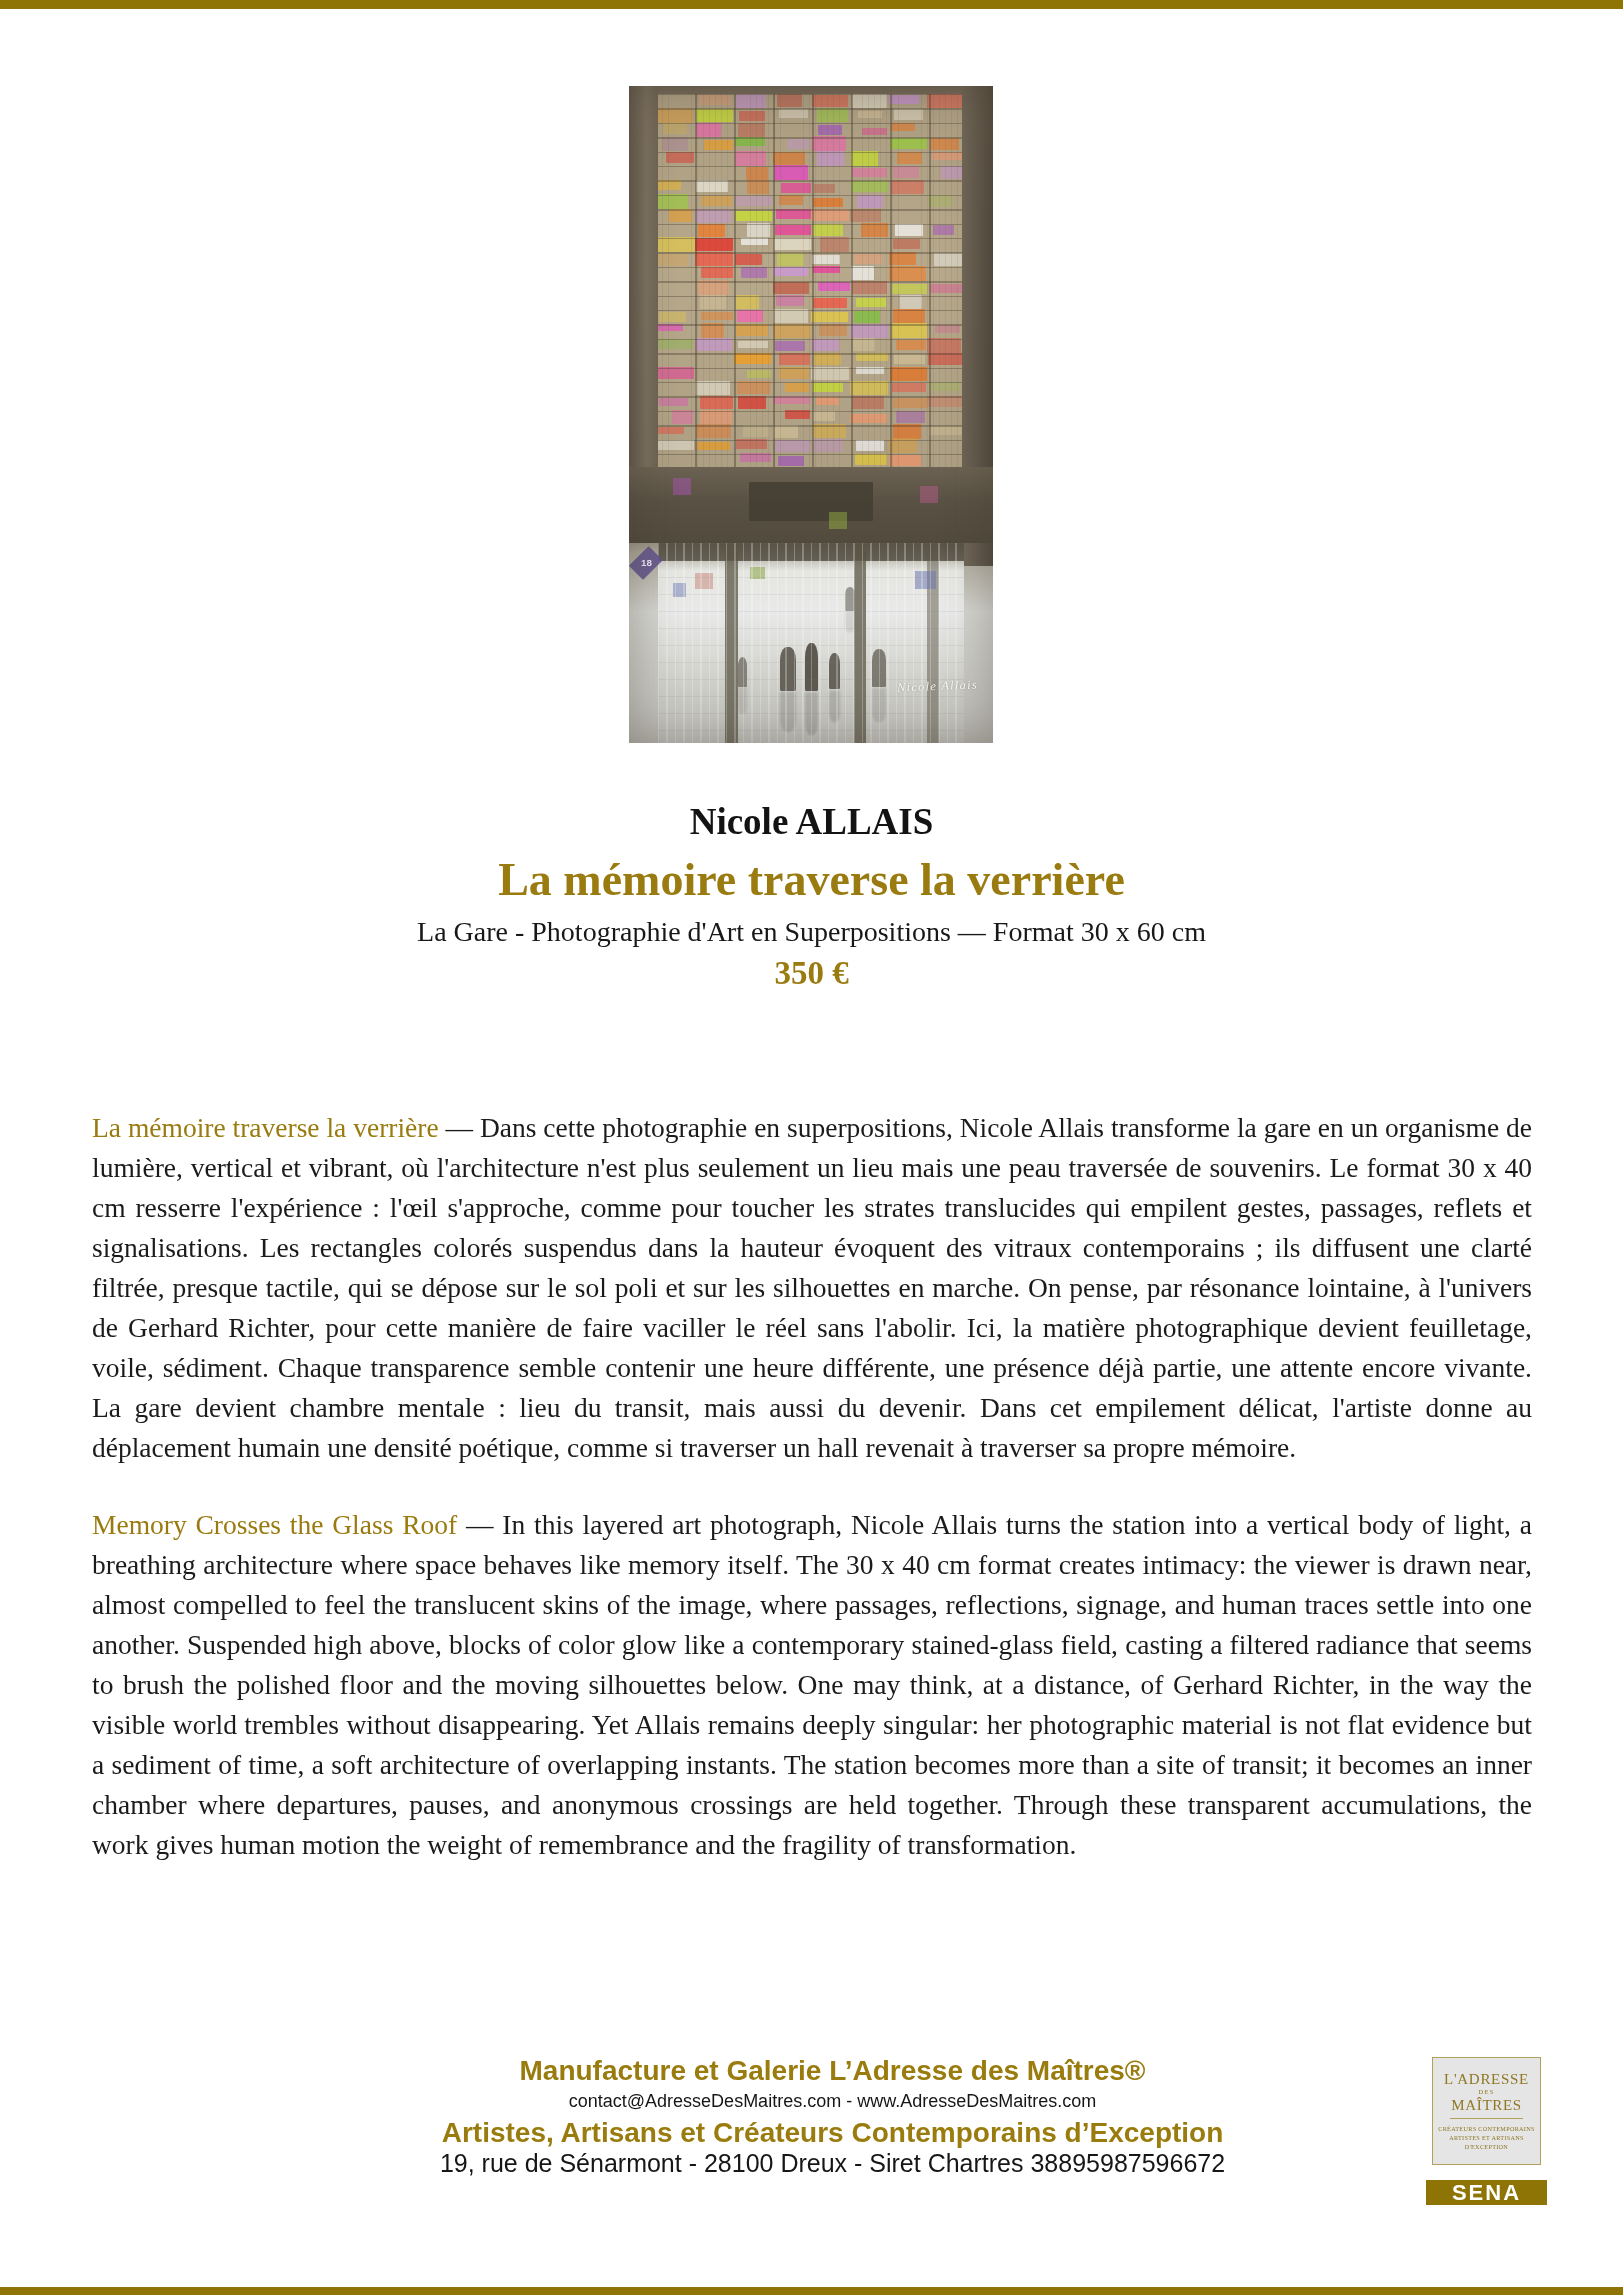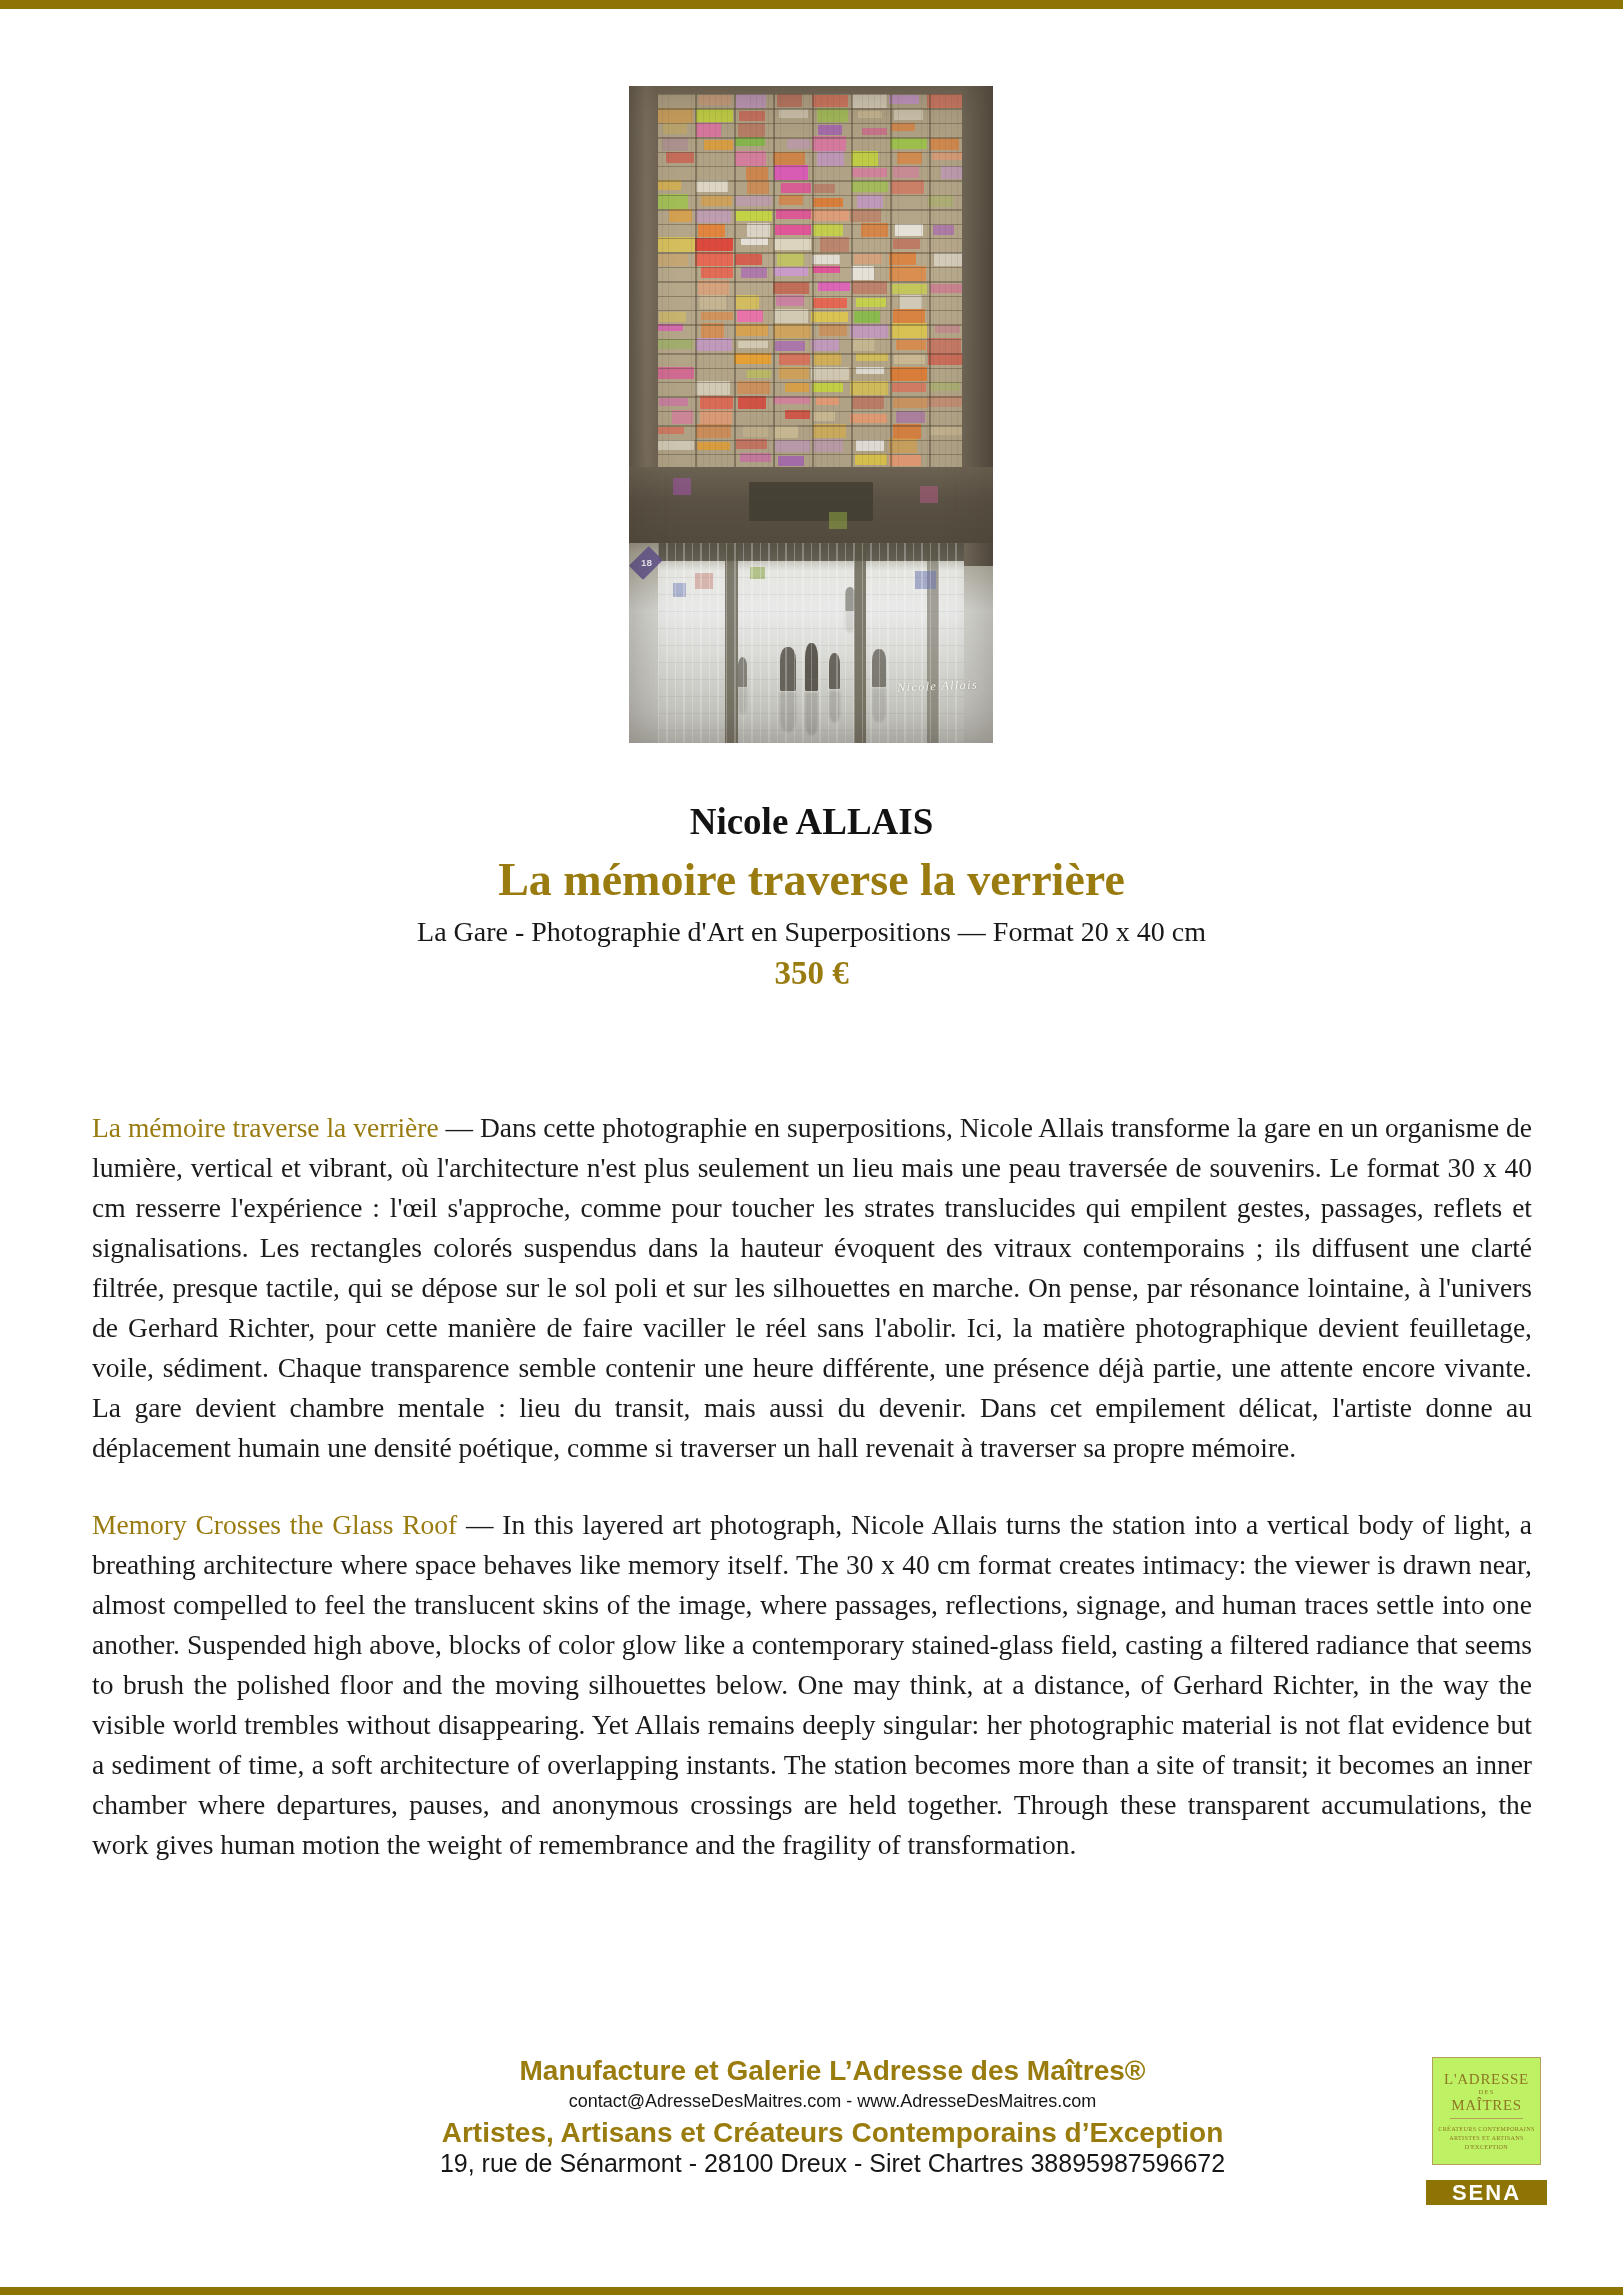--- a/index.html
+++ b/index.html
@@ -82,21 +82,21 @@
 
   
   .footer-text{position:absolute;left:0;top:2055px;width:1623px;text-align:center;
       font-family:"Liberation Sans","DejaVu Sans",sans-serif;}
   .footer-text div{line-height:31px;padding-left:42px;}
   .f-gold{font-size:28px;font-weight:bold;color:var(--footer_gold,#997c0d);}
   .f-black{font-size:18px;color:#161616;}
   .f-black.small{font-size:25px;}
 
   .logo-box{position:absolute;left:1432px;top:2057px;width:109px;height:108px;border:1.3px solid #b3a05a;
-      box-sizing:border-box;background:#bef264;display:flex;flex-direction:column;align-items:center;
+      box-sizing:border-box;background:#e5e5e5;display:flex;flex-direction:column;align-items:center;
       justify-content:center;color:var(--logo_gold,#8f7724);text-align:center;}
   .logo-name1{font-size:15px;letter-spacing:0.7px;line-height:17px;}
   .logo-name2{font-size:6.5px;letter-spacing:1.3px;line-height:8.5px;}
   .logo-name3{font-size:15px;letter-spacing:0.7px;line-height:18.3px;}
   .logo-rule{width:68%;height:0.7px;background:#b3a05a;margin:3.9px 0 4.6px 0;}
   .logo-sub{font-size:6.2px;letter-spacing:0.3px;line-height:9.2px;}
 
   .sena-badge{position:absolute;left:1426px;top:2180px;width:121px;height:25px;background:var(--band_gold,#8d7405);
       color:#fff;font-family:"Liberation Sans","DejaVu Sans",sans-serif;font-weight:bold;font-size:22px;
       letter-spacing:2px;display:flex;align-items:center;justify-content:center;}
@@ -313,21 +313,21 @@
     </div>
     <div class="platform-sign">
       <span>18</span>
     </div>
     <div class="haze"></div>
     <div class="signature">Nicole Allais</div>
   </figure>
 
   <div class="center-line artist">Nicole ALLAIS</div>
   <div class="center-line title">La mémoire traverse la verrière</div>
-  <div class="center-line subtitle">La Gare - Photographie d'Art en Superpositions — Format 20 x 40 cm</div>
+  <div class="center-line subtitle">La Gare - Photographie d'Art en Superpositions — Format 30 x 60 cm</div>
   <div class="center-line price">350 €</div>
 
   <div class="paragraphs">
     <p class="para"><span class="lead">La mémoire traverse la verrière</span><span> — </span><span>Dans cette photographie en superpositions, Nicole Allais transforme la gare en un organisme de lumière, vertical et vibrant, où l'architecture n'est plus seulement un lieu mais une peau traversée de souvenirs. Le format 30 x 40 cm resserre l'expérience : l'œil s'approche, comme pour toucher les strates translucides qui empilent gestes, passages, reflets et signalisations. Les rectangles colorés suspendus dans la hauteur évoquent des vitraux contemporains ; ils diffusent une clarté filtrée, presque tactile, qui se dépose sur le sol poli et sur les silhouettes en marche. On pense, par résonance lointaine, à l'univers de Gerhard Richter, pour cette manière de faire vaciller le réel sans l'abolir. Ici, la matière photographique devient feuilletage, voile, sédiment. Chaque transparence semble contenir une heure différente, une présence déjà partie, une attente encore vivante. La gare devient chambre mentale : lieu du transit, mais aussi du devenir. Dans cet empilement délicat, l'artiste donne au déplacement humain une densité poétique, comme si traverser un hall revenait à traverser sa propre mémoire.</span></p>
     <p class="para"><span class="lead">Memory Crosses the Glass Roof</span><span> — </span><span>In this layered art photograph, Nicole Allais turns the station into a vertical body of light, a breathing architecture where space behaves like memory itself. The 30 x 40 cm format creates intimacy: the viewer is drawn near, almost compelled to feel the translucent skins of the image, where passages, reflections, signage, and human traces settle into one another. Suspended high above, blocks of color glow like a contemporary stained-glass field, casting a filtered radiance that seems to brush the polished floor and the moving silhouettes below. One may think, at a distance, of Gerhard Richter, in the way the visible world trembles without disappearing. Yet Allais remains deeply singular: her photographic material is not flat evidence but a sediment of time, a soft architecture of overlapping instants. The station becomes more than a site of transit; it becomes an inner chamber where departures, pauses, and anonymous crossings are held together. Through these transparent accumulations, the work gives human motion the weight of remembrance and the fragility of transformation.</span></p>
   </div>
 
   <div class="footer-text">
     <div class="f-gold">Manufacture et Galerie L’Adresse des Maîtres®</div>
     <div class="f-black">contact@AdresseDesMaitres.com - www.AdresseDesMaitres.com</div>

